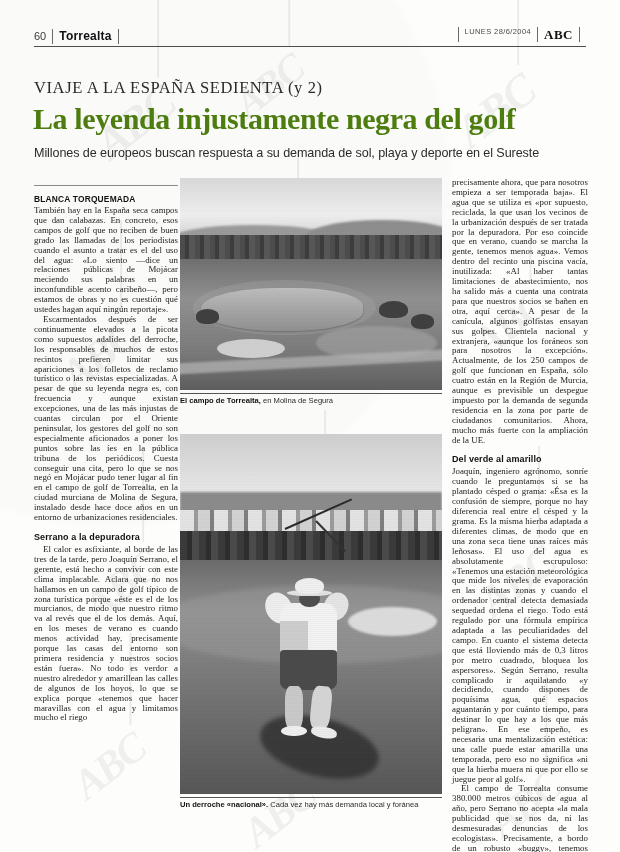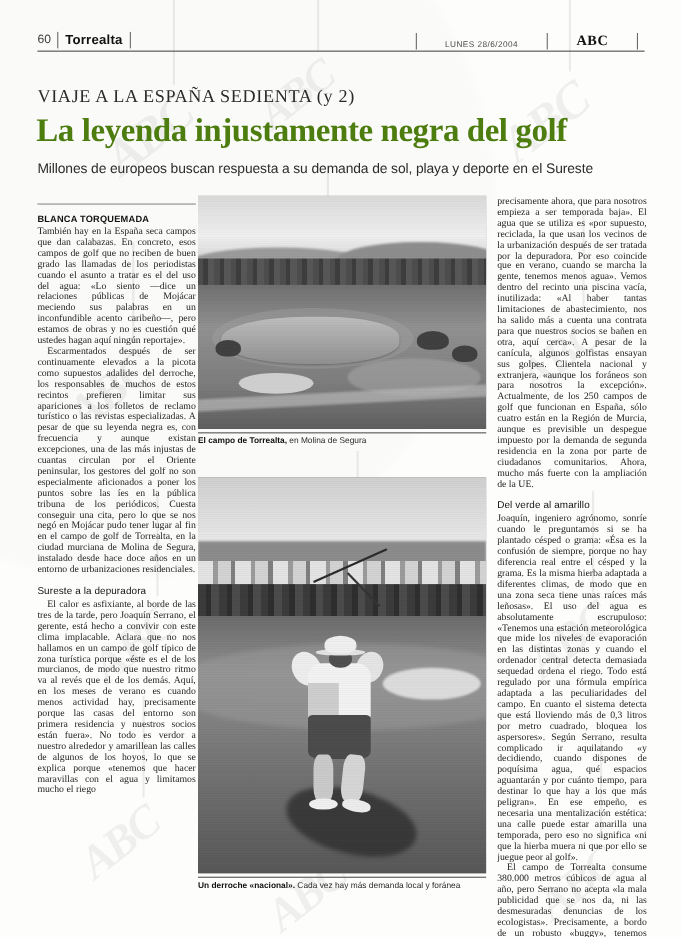--- a/index.html
+++ b/index.html
@@ -22,21 +22,21 @@
   .wm::after{
     content:"";position:absolute;left:104%;top:8%;
     width:92px;height:1.5px;background:rgba(0,0,0,0.07);
     transform:rotate(-52deg);transform-origin:left center;
   }
 
   
   .masthead{position:absolute;left:34px;top:27px;width:552px;height:20px;}
   .mh-rule{position:absolute;left:0;top:19px;width:552px;height:1px;background:#4d4d4d;}
   .mh-left{position:absolute;left:0;top:0;display:flex;align-items:center;height:18px;}
-  .mh-right{position:absolute;right:0;top:0;display:flex;align-items:flex-end;height:18px;gap:20px;}
+  .mh-right{position:absolute;right:0;top:0;display:flex;align-items:flex-start;height:18px;}
   .vbar{width:1px;height:15px;background:#6a6a6a;margin:0 6px;}
   .pagenum{font-family:"Liberation Sans",sans-serif;font-size:11px;color:#3a3a3a;}
   .section{font-family:"Liberation Sans",sans-serif;font-size:12px;font-weight:bold;color:#111;letter-spacing:.2px;}
   .dateline{font-family:"Liberation Sans",sans-serif;font-size:7.5px;color:#4a4a4a;letter-spacing:.4px;}
   .abclogo{font-family:"Liberation Serif",serif;font-size:13px;font-weight:bold;color:#111;letter-spacing:.5px;}
 
   
   .kicker{position:absolute;left:34px;top:78px;width:552px;
     font-family:"Liberation Serif",serif;font-size:16.5px;color:#2a2a2a;letter-spacing:.6px;}
   .headline{position:absolute;left:33px;top:103px;width:560px;
@@ -61,21 +61,21 @@
   .byline{font-family:"Liberation Sans",sans-serif;font-size:8.4px;font-weight:bold;
     letter-spacing:.2px;color:#111;margin-bottom:2px;}
 
   .body p{
     margin:0;font-size:8.9px;line-height:9.9px;text-align:justify;
     color:#1c1c1c;hyphens:auto;-webkit-hyphens:auto;
   }
   .body p + p{text-indent:9px;}
 
   .xhead{
-    font-family:"Liberation Sans",sans-serif;font-size:9px;font-weight:normal;
+    font-family:"Liberation Sans",sans-serif;font-size:9px;font-weight:bold;
     color:#111;margin:9px 0 3px 0;letter-spacing:.1px;
   }
 
   .pullquote{
     position:absolute;left:34px;top:722px;width:150px;
     font-family:"Liberation Serif",serif;font-weight:bold;font-size:17.5px;
     line-height:21px;color:#111;letter-spacing:-0.3px;
   }
 
   
@@ -212,21 +212,21 @@
   <div class="col col1">
     <div class="lead-rule"></div>
 
     <div class="byline">BLANCA TORQUEMADA</div>
 
     <div class="body">
       <p>También hay en la España seca campos que dan calabazas. En concreto, esos campos de golf que no reciben de buen grado las llamadas de los periodistas cuando el asunto a tratar es el del uso del agua: «Lo siento —dice un relaciones públicas de Mojácar meciendo sus palabras en un inconfundible acento caribeño—, pero estamos de obras y no es cuestión qué ustedes hagan aquí ningún reportaje».</p>
       <p>Escarmentados después de ser continuamente elevados a la picota como supuestos adalides del derroche, los responsables de muchos de estos recintos prefieren limitar sus apariciones a los folletos de reclamo turístico o las revistas especializadas. A pesar de que su leyenda negra es, con frecuencia y aunque existan excepciones, una de las más injustas de cuantas circulan por el Oriente peninsular, los gestores del golf no son especialmente aficionados a poner los puntos sobre las íes en la pública tribuna de los periódicos. Cuesta conseguir una cita, pero lo que se nos negó en Mojácar pudo tener lugar al fin en el campo de golf de Torrealta, en la ciudad murciana de Molina de Segura, instalado desde hace doce años en un entorno de urbanizaciones residenciales.</p>
     </div>
 
-    <div class="xhead">Sureste a la depuradora</div>
+    <div class="xhead">Serrano a la depuradora</div>
 
     <div class="body">
       <p style="text-indent:9px">El calor es asfixiante, al borde de las tres de la tarde, pero Joaquín Serrano, el gerente, está hecho a convivir con este clima implacable. Aclara que no nos hallamos en un campo de golf típico de zona turística porque «éste es el de los murcianos, de modo que nuestro ritmo va al revés que el de los demás. Aquí, en los meses de verano es cuando menos actividad hay, precisamente porque las casas del entorno son primera residencia y nuestros socios están fuera». No todo es verdor a nuestro alrededor y amarillean las calles de algunos de los hoyos, lo que se explica porque «tenemos que hacer maravillas con el agua y limitamos mucho el riego</p>
     </div>
   </div>
 
 
   <div class="photo photo1">
     <div class="p1sky"></div>
     <div class="p1hill"></div>

